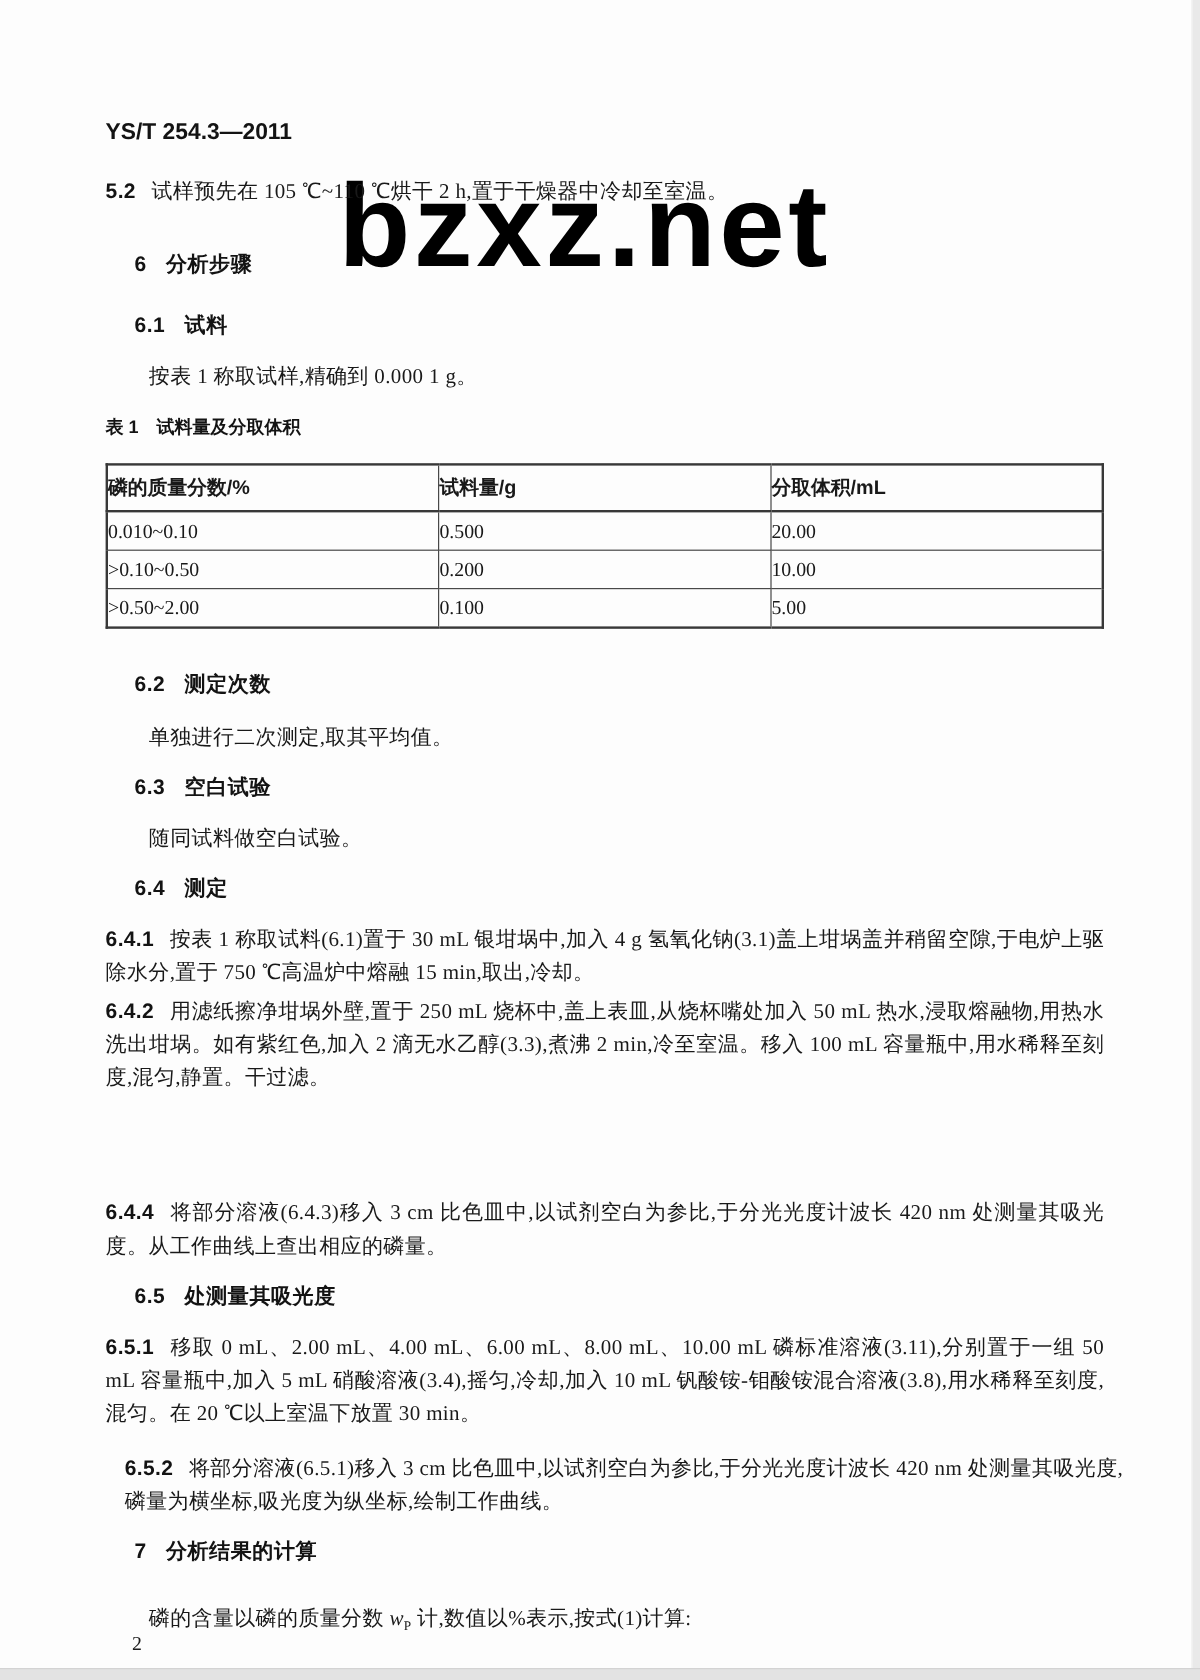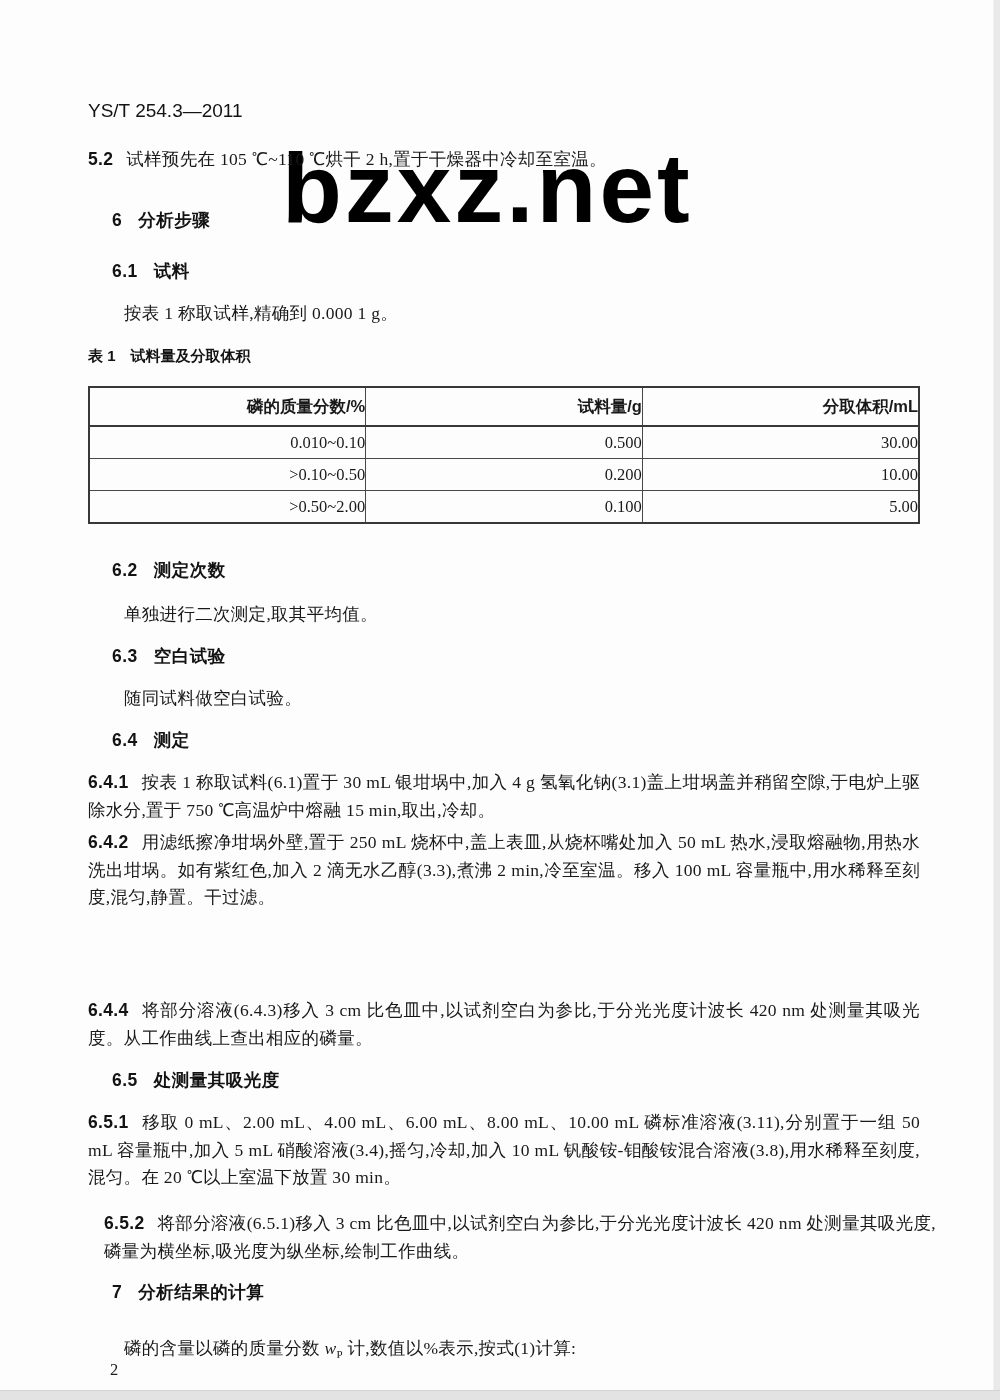--- a/index.html
+++ b/index.html
@@ -39,21 +39,21 @@
   }
   .edge-bottom{
     position:absolute;left:0;bottom:0;
     width:1000px;height:9px;
     background:#e3e3e3;border-top:1px solid #d3d3d3;
     z-index:3;
   }
   .abs{position:absolute;left:88px;width:832px;}
   .docnum{
     font-family:"Liberation Sans", sans-serif;
-    font-weight:normal;font-size:19px;color:#161616;
+    font-weight:bold;font-size:19px;color:#161616;
   }
   .heading{
     font-family:"Liberation Sans", sans-serif;
     font-weight:bold;font-size:17.5px;color:#161616;
     letter-spacing:0.5px;
     margin-left:24px;
   }
   .heading .hnum{display:inline-block;margin-right:16px;}
   .para{
     font-size:17.5px;line-height:27.5px;
@@ -73,21 +73,21 @@
     font-weight:bold;font-size:15px;color:#161616;
   }
   table.t1{
     position:absolute;left:88px;top:386px;
     width:832px;
     border-collapse:collapse;
     table-layout:fixed;
   }
   table.t1 th, table.t1 td{
     border:1.5px solid #4a4a4a;
-    text-align:right;
+    text-align:left;
     font-size:16.5px;color:#1c1c1c;
     padding:0;
   }
   table.t1 th{
     height:37px;
     font-family:"Liberation Sans", sans-serif;
     font-weight:bold;font-size:16.5px;
     border-top:2.5px solid #3a3a3a;
     border-bottom:2px solid #3a3a3a;
   }
@@ -133,21 +133,21 @@
         <tr>
           <th>磷的质量分数/%</th>
           <th>试料量/g</th>
           <th>分取体积/mL</th>
         </tr>
       </thead>
       <tbody>
         <tr>
           <td>0.010~0.10</td>
           <td>0.500</td>
-          <td>30.00</td>
+          <td>20.00</td>
         </tr>
         <tr>
           <td>&gt;0.10~0.50</td>
           <td>0.200</td>
           <td>10.00</td>
         </tr>
         <tr>
           <td>&gt;0.50~2.00</td>
           <td>0.100</td>
           <td>5.00</td>

